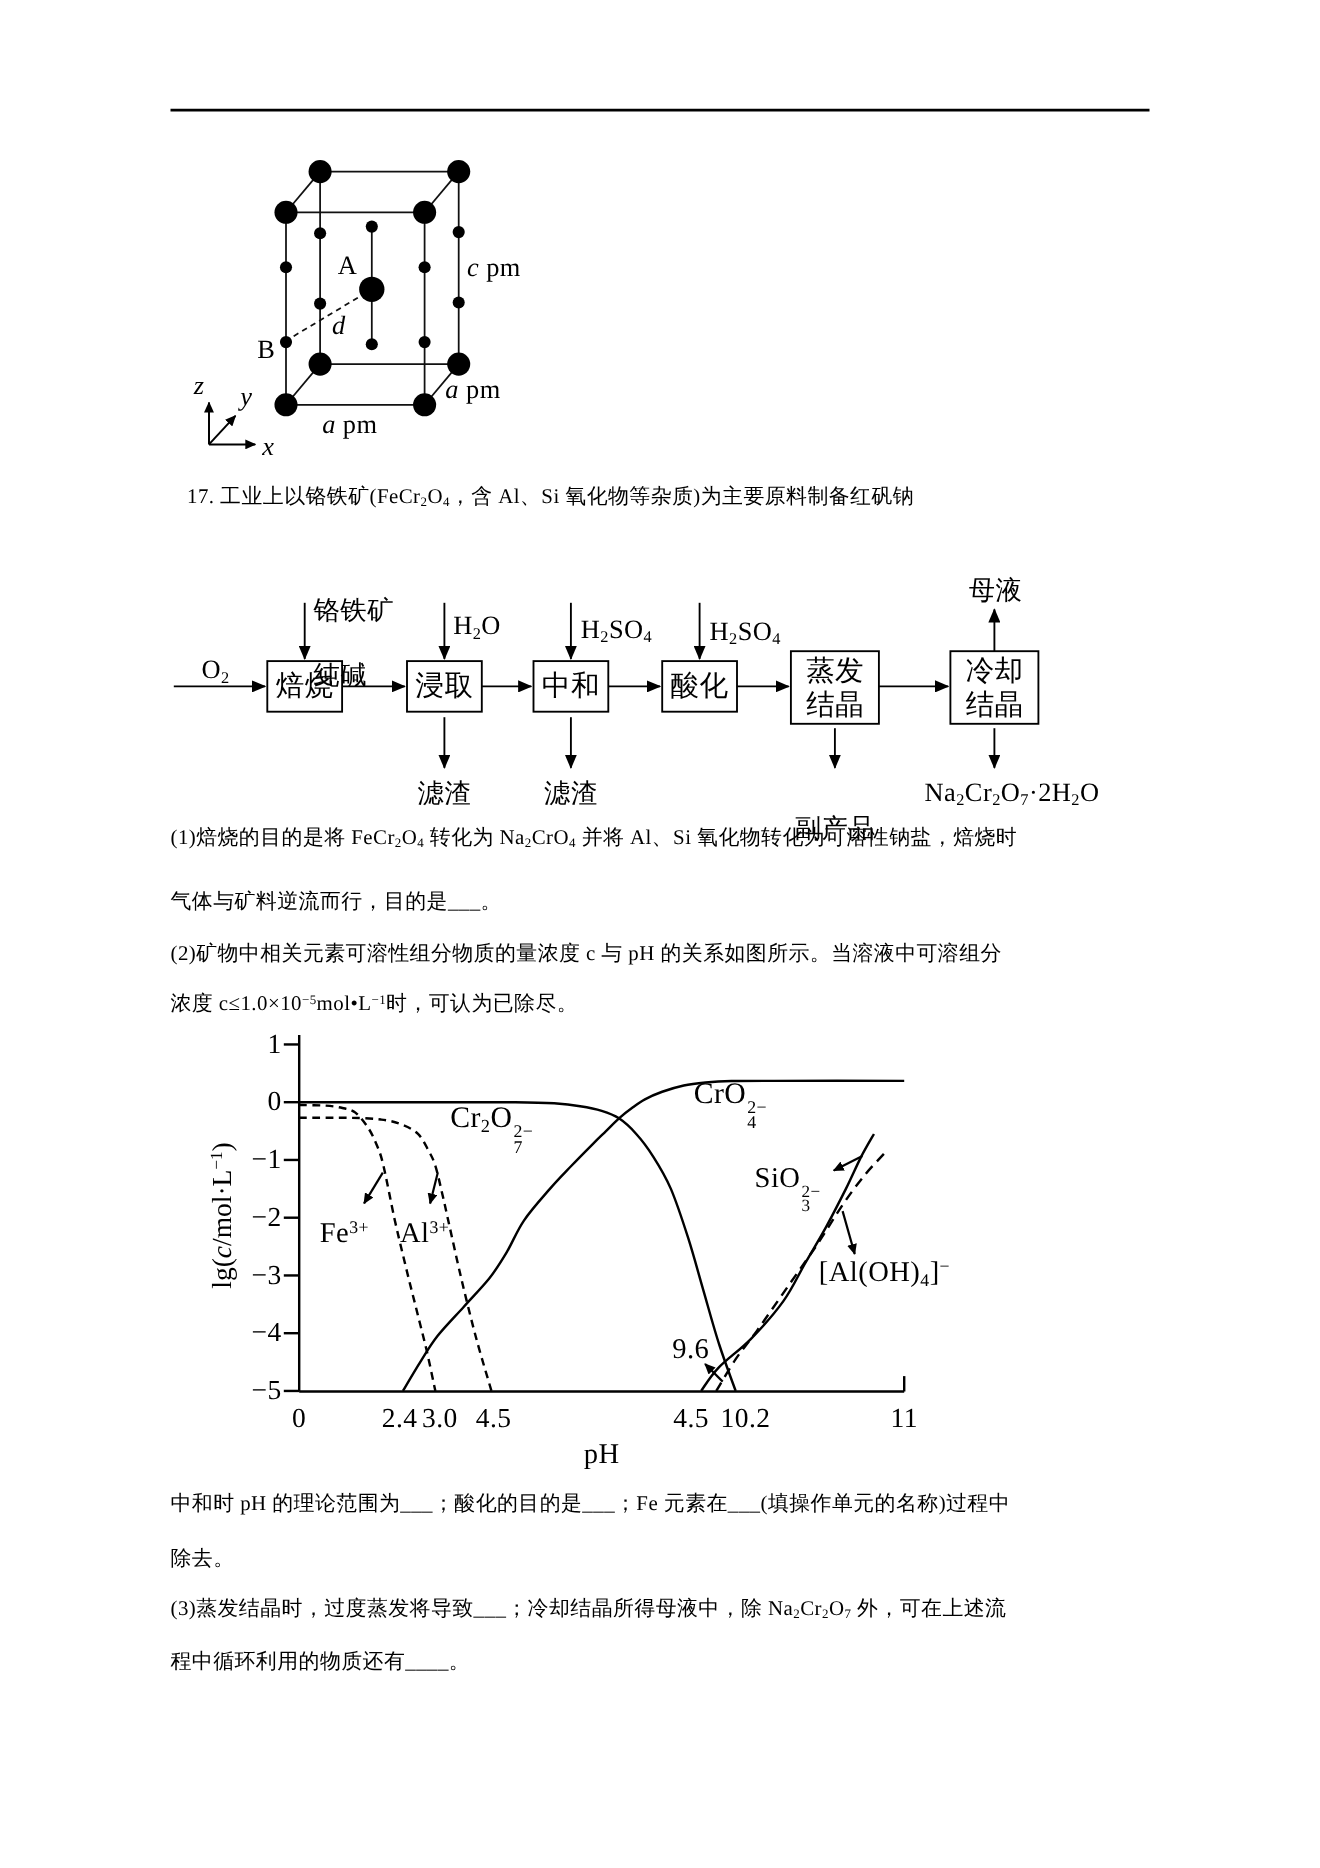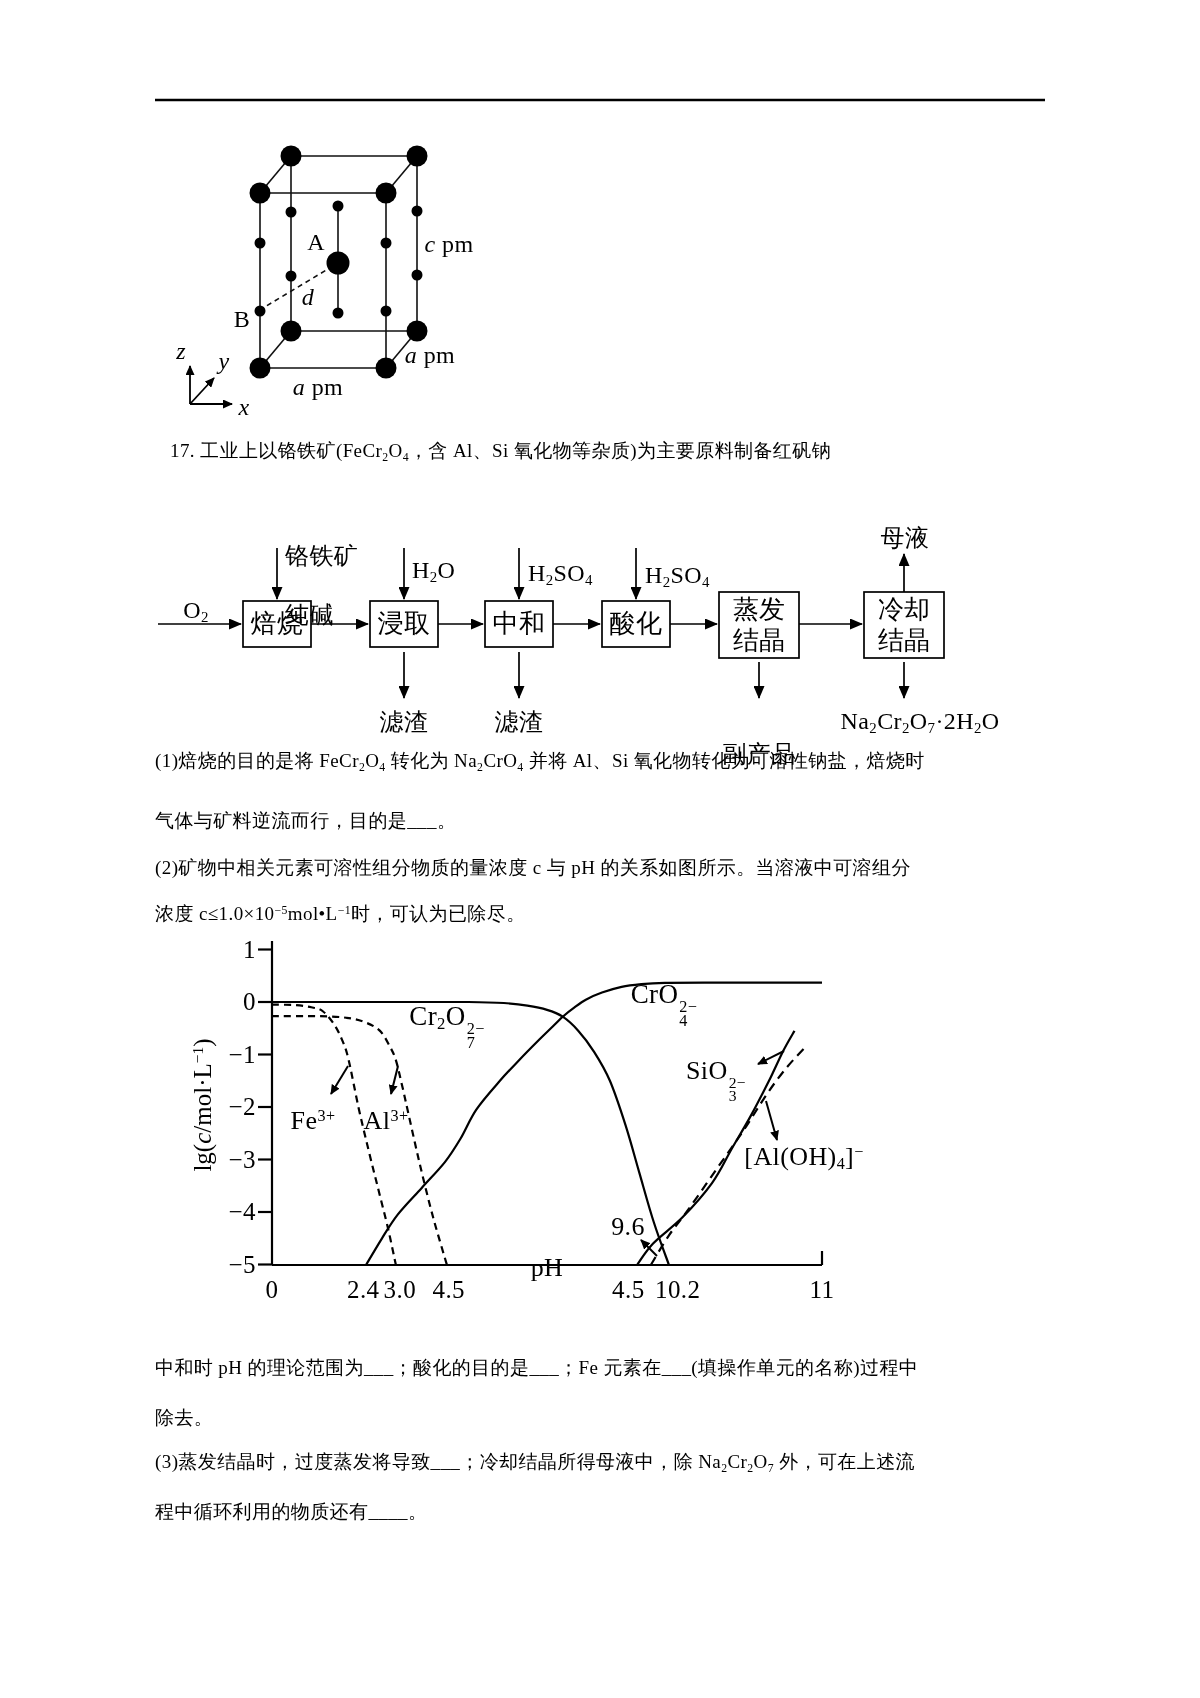--- a/index.html
+++ b/index.html
@@ -171,21 +171,21 @@
   <div class="fb2" style="left:904px;top:625px;">
     <div>冷却</div>
     <div>结晶</div>
   </div>
   <div class="t c f24" style="left:404px;top:722px;">滤渣</div>
   <div class="t c f24" style="left:519px;top:722px;">滤渣</div>
   <div class="t c f24" style="left:759px;top:722px;margin-top:32px;">副产品</div>
   <div class="t c f24" style="left:920px;top:722px;">Na<sub>2</sub>Cr<sub>2</sub>O<sub>7</sub>·2H<sub>2</sub>O</div>
 
   <div class="ylab" style="left:203px;top:1105px;">lg(<i>c</i>/mol·L<sup>−1</sup>)</div>
-  <div class="t c f26" style="left:547px;top:1268px;">pH</div>
+  <div class="t c f26" style="left:547px;top:1322px;">pH</div>
 
   <div id="gen">
       <div class="t f25 rt" style="left: 206px; top: 949.5px; width: 50px;">1</div>
       <div class="t f25 rt" style="left: 206px; top: 1002px; width: 50px;">0</div>
       <div class="t f25 rt" style="left: 206px; top: 1054.5px; width: 50px;">−1</div>
       <div class="t f25 rt" style="left: 206px; top: 1107px; width: 50px;">−2</div>
       <div class="t f25 rt" style="left: 206px; top: 1159.5px; width: 50px;">−3</div>
       <div class="t f25 rt" style="left: 206px; top: 1212px; width: 50px;">−4</div>
       <div class="t f25 rt" style="left: 206px; top: 1264.5px; width: 50px;">−5</div>
       <div class="t c f25" style="left: 272px; top: 1290px;">0</div>

